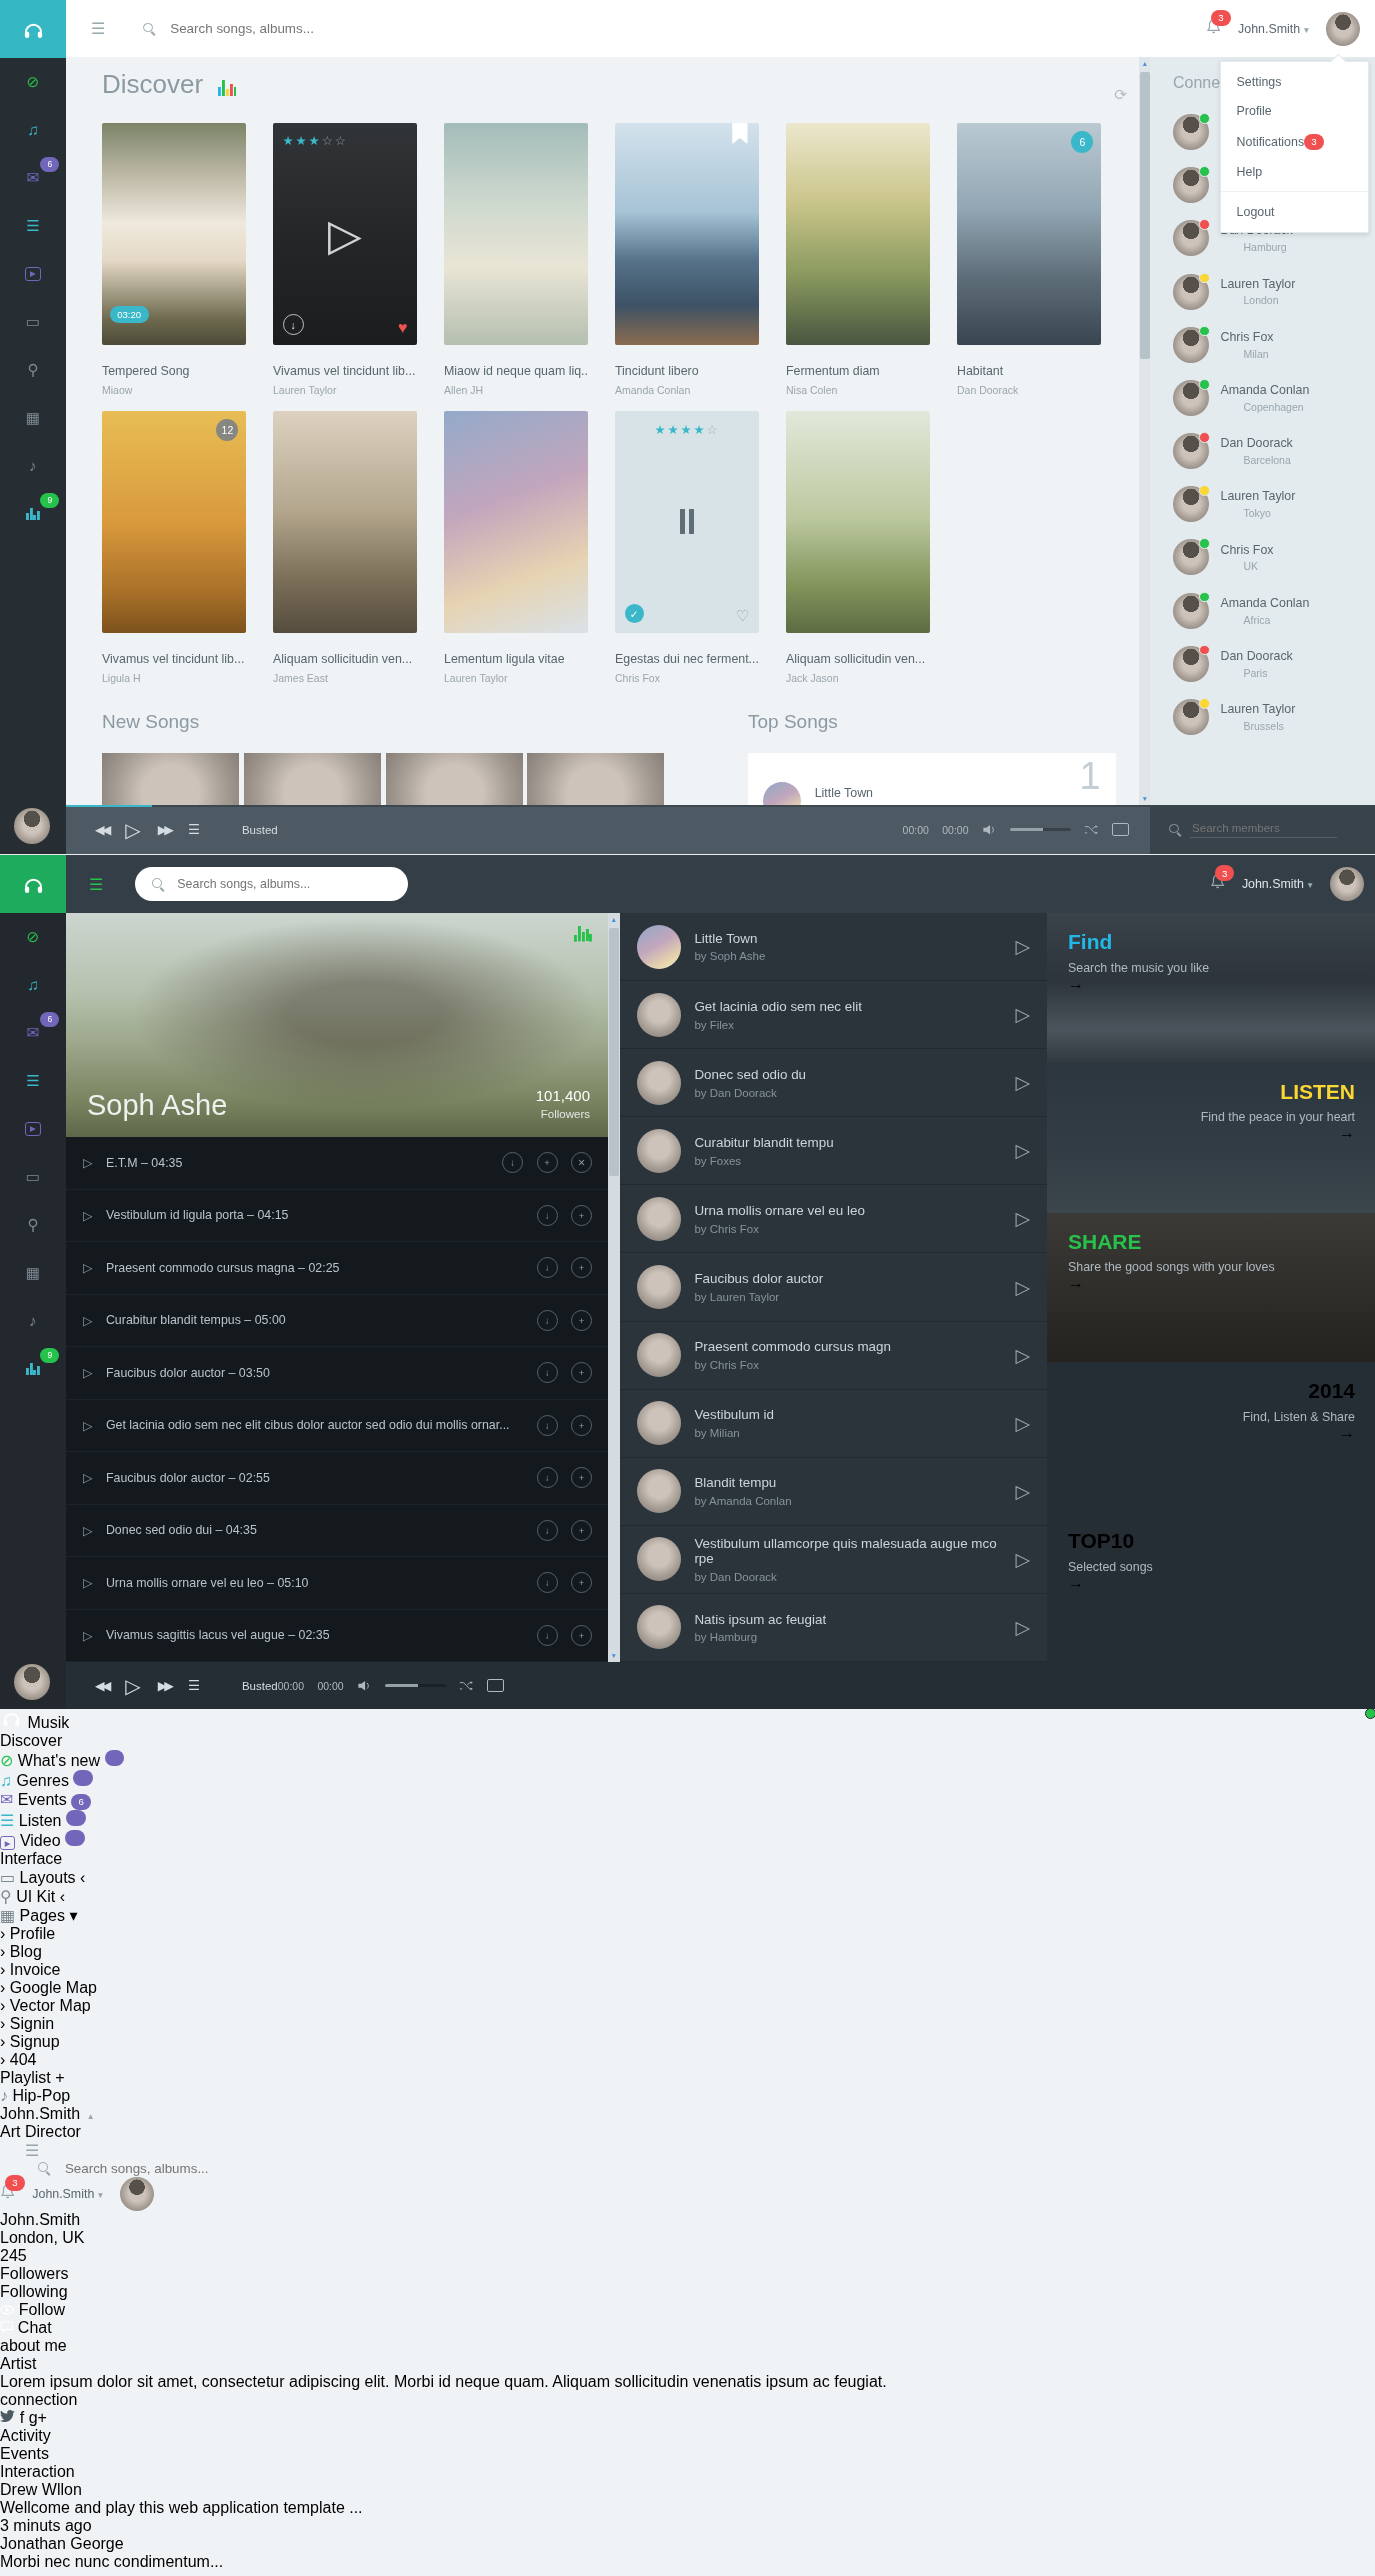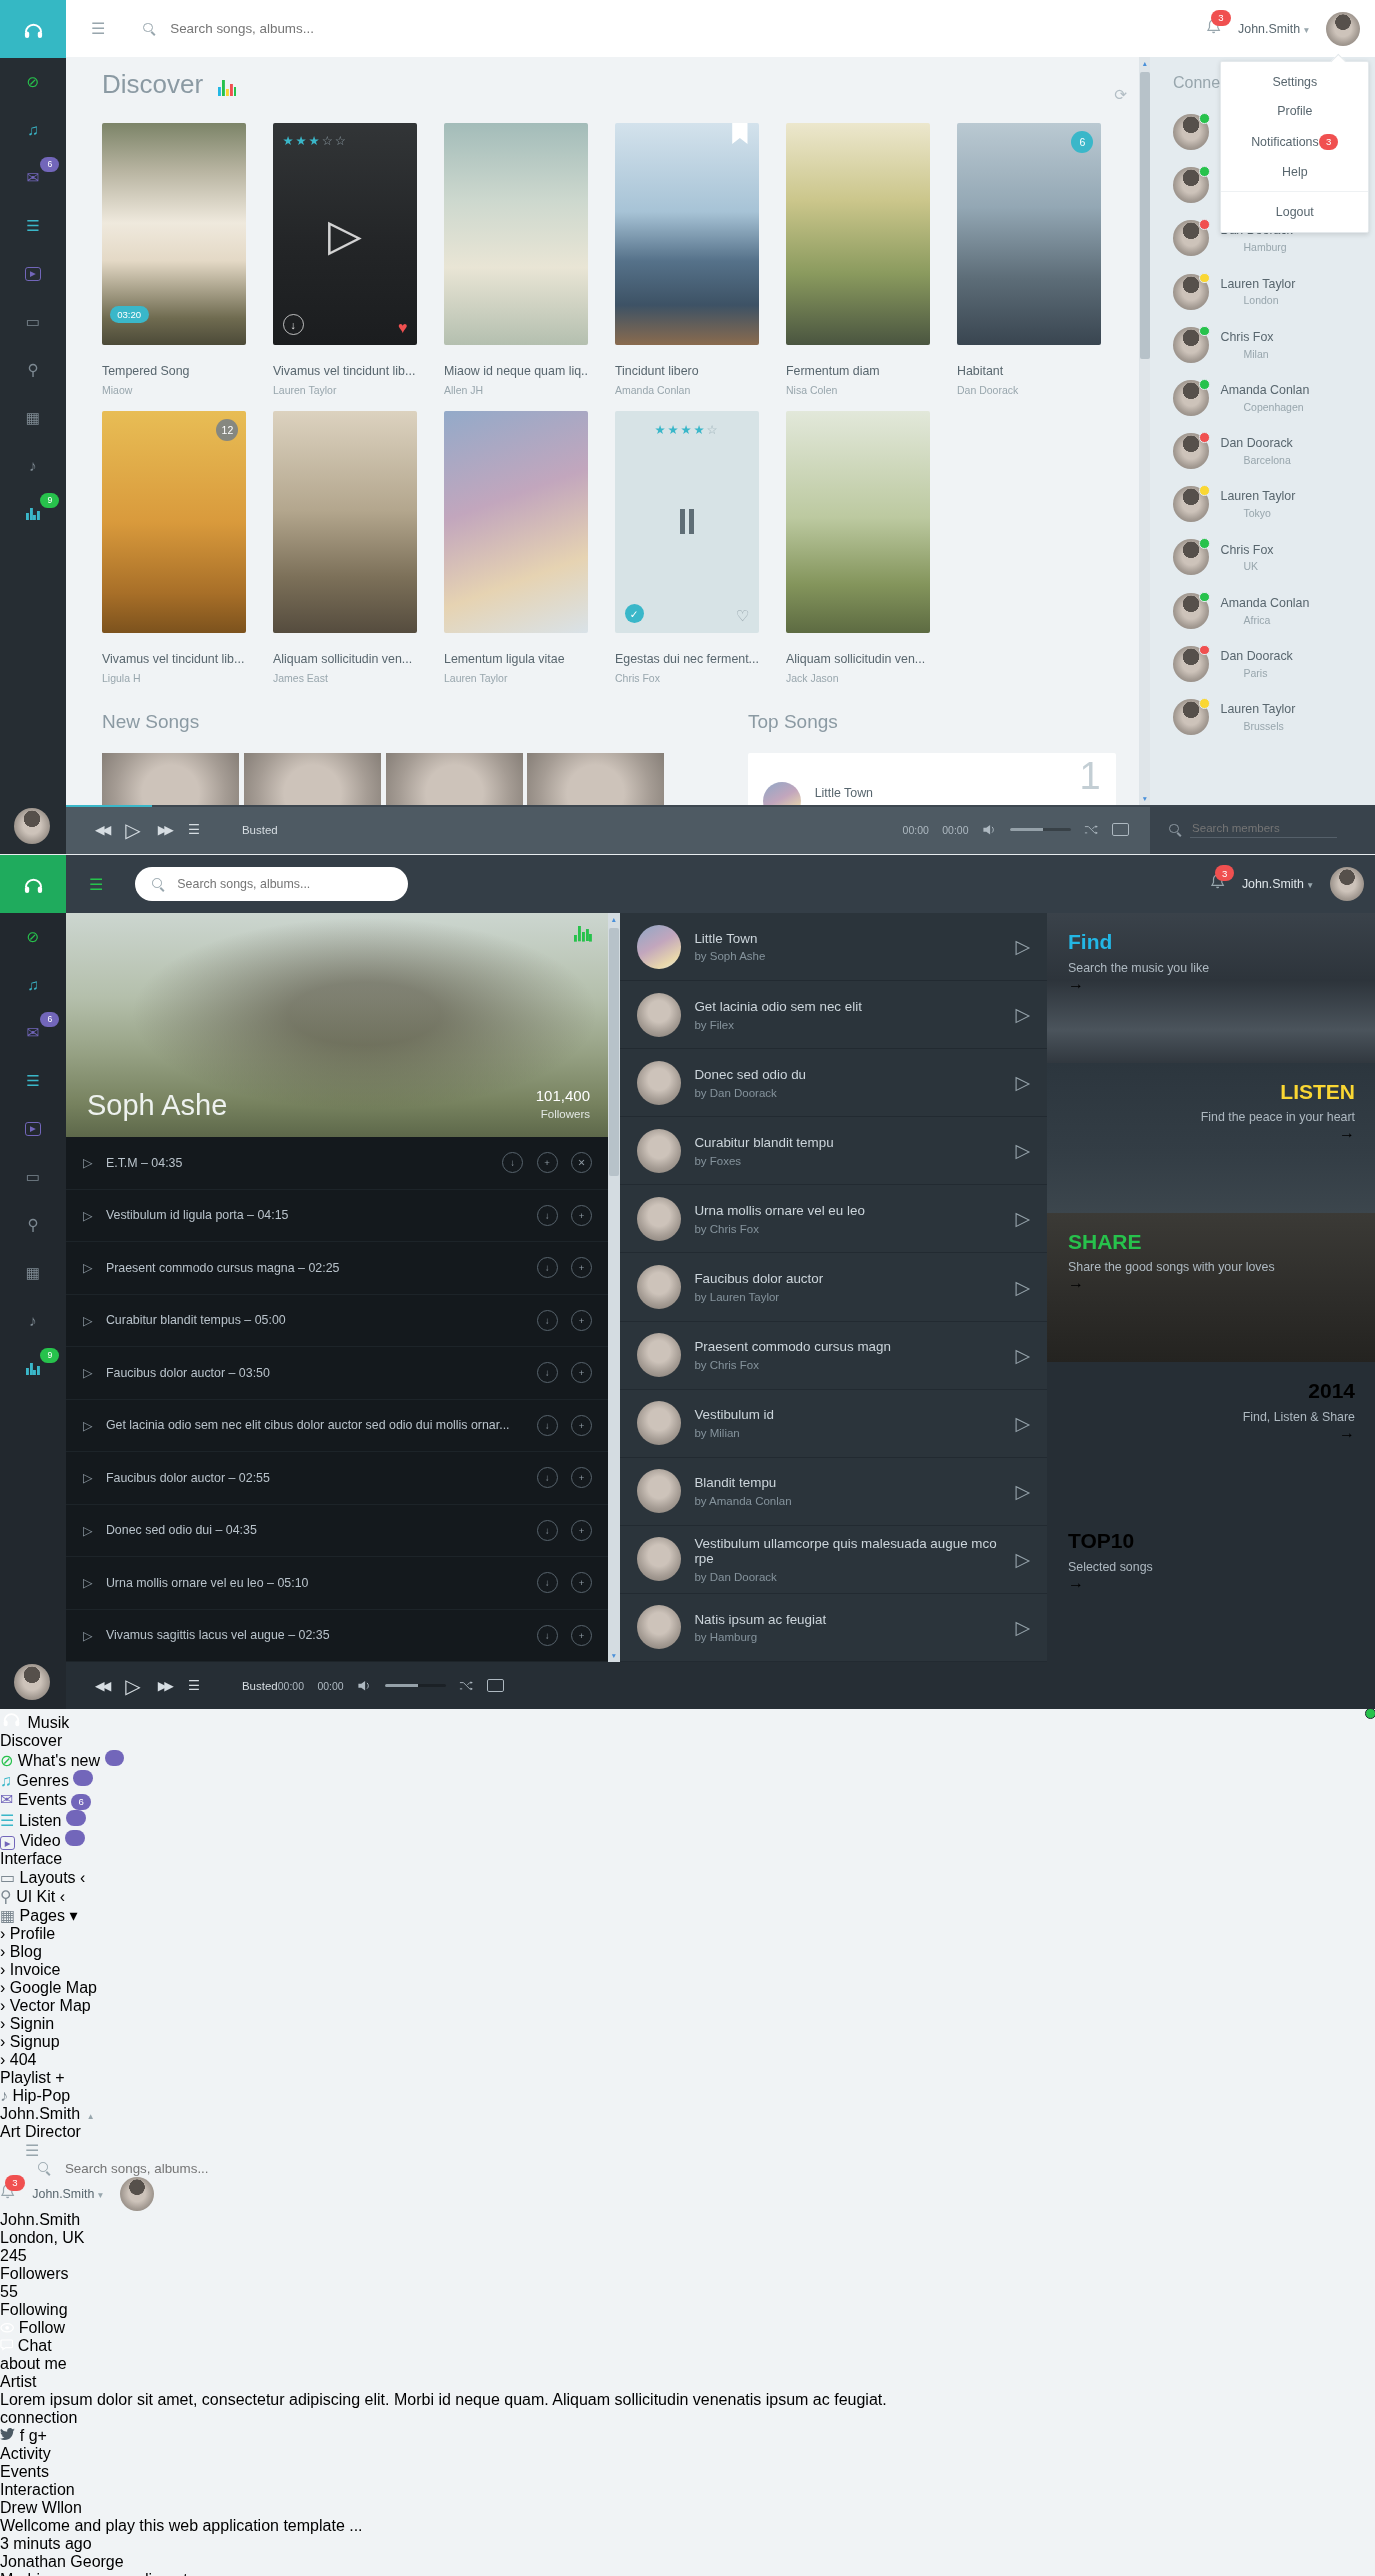--- a/index.html
+++ b/index.html
@@ -53,21 +53,21 @@
   .bell{position:relative;color:#98a6ad;}
   .bell .badge{position:absolute;top:-8.6px;right:-9.6px;}
   .uname{font-size:12.4px;color:#58666e;}
   .caret{font-size:9.6px;color:#98a6ad;margin-left:3.8px;}
   .hav{width:34px;height:34px;}
 
   .menu{position:absolute;top:61px;right:5.7px;width:147px;background:#fff;border:1px solid #e4e9ec;border-radius:1.9px;
         box-shadow:0 1.9px 5.7px rgba(0,0,0,.12);padding:5.7px 0;z-index:50;}
   .menu::before{content:"";position:absolute;top:-5.7px;right:25px;width:9.6px;height:9.6px;background:#fff;
         border-left:1px solid #e4e9ec;border-top:1px solid #e4e9ec;transform:rotate(45deg);}
-  .mi{display:flex;align-items:center;justify-content:center;padding:7.6px 15.3px;font-size:12.4px;color:#58666e;}
+  .mi{display:flex;align-items:center;justify-content:flex-start;padding:7.6px 15.3px;font-size:12.4px;color:#58666e;}
   .mdiv{border-top:1px solid #eef1f3;margin:4.8px 0;}
 
   .h1row{position:absolute;left:102px;top:69px;display:flex;align-items:flex-end;gap:15.3px;}
   .h1{font-size:26px;font-weight:400;color:#8b9aa3;}
   .g.eqc{width:18px;height:16px;display:inline-block;background:
         linear-gradient(#23b7e5,#23b7e5) 0 100%/2.9px 9.6px no-repeat,
         linear-gradient(#27c24c,#27c24c) 3.8px 100%/2.9px 16px no-repeat,
         linear-gradient(#fad733,#fad733) 7.6px 100%/2.9px 7.6px no-repeat,
         linear-gradient(#f05050,#f05050) 11.5px 100%/2.9px 12.4px no-repeat,
         linear-gradient(#27c24c,#27c24c) 15.3px 100%/2.9px 9.6px no-repeat;margin-bottom:3.8px;}
@@ -1133,21 +1133,20 @@
     <div class="pcol">
       <div class="avatar pav"></div>
       <div class="pname">John.Smith</div>
       <div class="ploc"><span class="pin"></span><span>London, UK</span></div>
       <div class="statcard">
         <div class="stat">
           <div class="n">245</div>
           <div class="l">Followers</div>
         </div>
         <div class="stat">
-          <div class="n">55</div>
           <div class="l">Following</div>
         </div>
       </div>
       <div class="btnrow">
         <div class="fbtn">
           <svg width="14.3" height="9.6" viewBox="0 0 15 10">
               <ellipse cx="7.5" cy="5" rx="6.5" ry="4.3" fill="none" stroke="#fff" stroke-width="1.3"></ellipse>
               <circle cx="7.5" cy="5" r="2" fill="#fff"></circle>
             </svg>
           <span>Follow</span>

